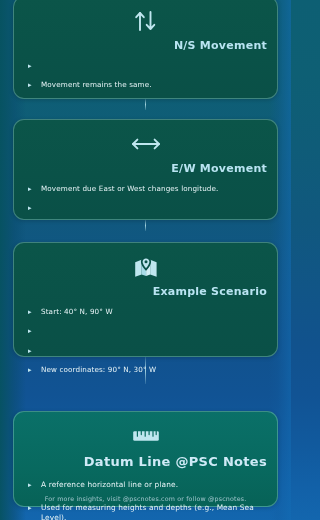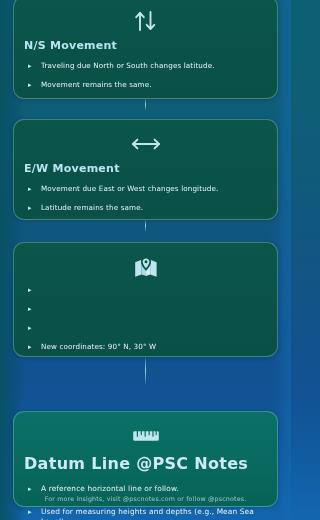--- a/index.html
+++ b/index.html
@@ -83,29 +83,29 @@
     display:flex;
     align-items:center;
     justify-content:center;
     height:26px;
     margin-bottom:5px;
   }
   .icon-wrap svg{ display:block; }
 
   
   .card-title{
-    text-align:left;
+    text-align:right;
     color:#b9e4f2;
     font-weight:bold;
     font-size:11px;
     letter-spacing:.25px;
     margin-bottom:9px;
   }
   .card-title--big{
-    font-size:16px;
+    font-size:13px;
     color:#cfeaf7;
     margin-top:4px;
     margin-bottom:11px;
     letter-spacing:.3px;
   }
 
   
   .bullets{ list-style:none; padding:0 2px 0 4px; }
   .bullets li{
     display:flex;
@@ -154,21 +154,20 @@
     <div class="icon-wrap">
       <svg width="26" height="24" viewBox="0 0 26 24" fill="none">
         <path d="M7 21 L7 4 M7 4 L3.2 8.2 M7 4 L10.8 8.2" stroke="#bfe6ef" stroke-width="1.9" stroke-linecap="round" stroke-linejoin="round"></path>
         <path d="M17.5 3 L17.5 20 M17.5 20 L13.7 15.8 M17.5 20 L21.3 15.8" stroke="#bfe6ef" stroke-width="1.9" stroke-linecap="round" stroke-linejoin="round"></path>
       </svg>
     </div>
     <div class="card-title">N/S Movement</div>
     <ul class="bullets">
       <li>
         <span class="bul">▸</span>
-        <span>Traveling due North or South changes latitude.</span>
       </li>
       <li>
         <span class="bul">▸</span>
         <span>Movement remains the same.</span>
       </li>
     </ul>
   </div>
 
   <div class="connector"></div>
 
@@ -181,42 +180,43 @@
       </svg>
     </div>
     <div class="card-title">E/W Movement</div>
     <ul class="bullets">
       <li>
         <span class="bul">▸</span>
         <span>Movement due East or West changes longitude.</span>
       </li>
       <li>
         <span class="bul">▸</span>
-        <span>Latitude remains the same.</span>
       </li>
     </ul>
   </div>
 
   <div class="connector"></div>
 
   <div class="card card--dark c3">
     <div class="icon-wrap">
       <svg width="26" height="23" viewBox="0 0 26 23" fill="none">
         <path d="M2.2 6.2 L8.6 3.8 L8.6 18.4 L2.2 20.8 Z" fill="#bfe6ef"></path>
         <path d="M17.2 3.8 L23.6 6.2 L23.6 20.8 L17.2 18.4 Z" fill="#bfe6ef"></path>
         <path d="M8.6 3.8 L13.1 5.5 L13.1 20.1 L8.6 18.4 Z" fill="#a9dbe8"></path>
         <path d="M13.1 5.5 L17.2 3.8 L17.2 18.4 L13.1 20.1 Z" fill="#d6eff7"></path>
         <path d="M13 1.4 C10.6 1.4 8.7 3.3 8.7 5.7 C8.7 8.9 13 13.6 13 13.6 C13 13.6 17.3 8.9 17.3 5.7 C17.3 3.3 15.4 1.4 13 1.4 Z" fill="#0a5248" stroke="#0a5248" stroke-width="1.6"></path>
         <path d="M13 2.4 C11.1 2.4 9.6 3.9 9.6 5.8 C9.6 8.4 13 12.3 13 12.3 C13 12.3 16.4 8.4 16.4 5.8 C16.4 3.9 14.9 2.4 13 2.4 Z" fill="#bfe6ef"></path>
         <circle cx="13" cy="5.8" r="1.5" fill="#0a5248"></circle>
       </svg>
     </div>
+    <div class="card-title">Example Scenario</div>
     <ul class="bullets">
       <li>
         <span class="bul">▸</span>
+        <span>Start: 40° N, 90° W</span>
       </li>
       <li>
         <span class="bul">▸</span>
       </li>
       <li>
         <span class="bul">▸</span>
       </li>
       <li>
         <span class="bul">▸</span>
         <span>New coordinates: 90° N, 30° W</span>
@@ -230,21 +230,21 @@
     <div class="icon-wrap">
       <svg width="28" height="16" viewBox="0 0 28 16" fill="none">
         <rect x="1.2" y="3.2" width="25.6" height="9.6" rx="1.4" fill="#bfe6ef"></rect>
         <path d="M5.4 3.2 L5.4 8.2 M9.3 3.2 L9.3 6.6 M13.2 3.2 L13.2 8.2 M17.1 3.2 L17.1 6.6 M21 3.2 L21 8.2 M24.2 3.2 L24.2 6.6" stroke="#0a6b61" stroke-width="1.2" stroke-linecap="round"></path>
       </svg>
     </div>
     <div class="card-title card-title--big">Datum Line @PSC Notes</div>
     <ul class="bullets bullets--wide bullets--sp">
       <li>
         <span class="bul">▸</span>
-        <span>A reference horizontal line or follow.</span>
+        <span>A reference horizontal line or plane.</span>
       </li>
       <li>
         <span class="bul">▸</span>
         <span>Used for measuring heights and depths (e.g., Mean Sea Level).</span>
       </li>
     </ul>
   </div>
 
   <div class="footer">For more insights, visit @pscnotes.com or follow @pscnotes.</div>
 

